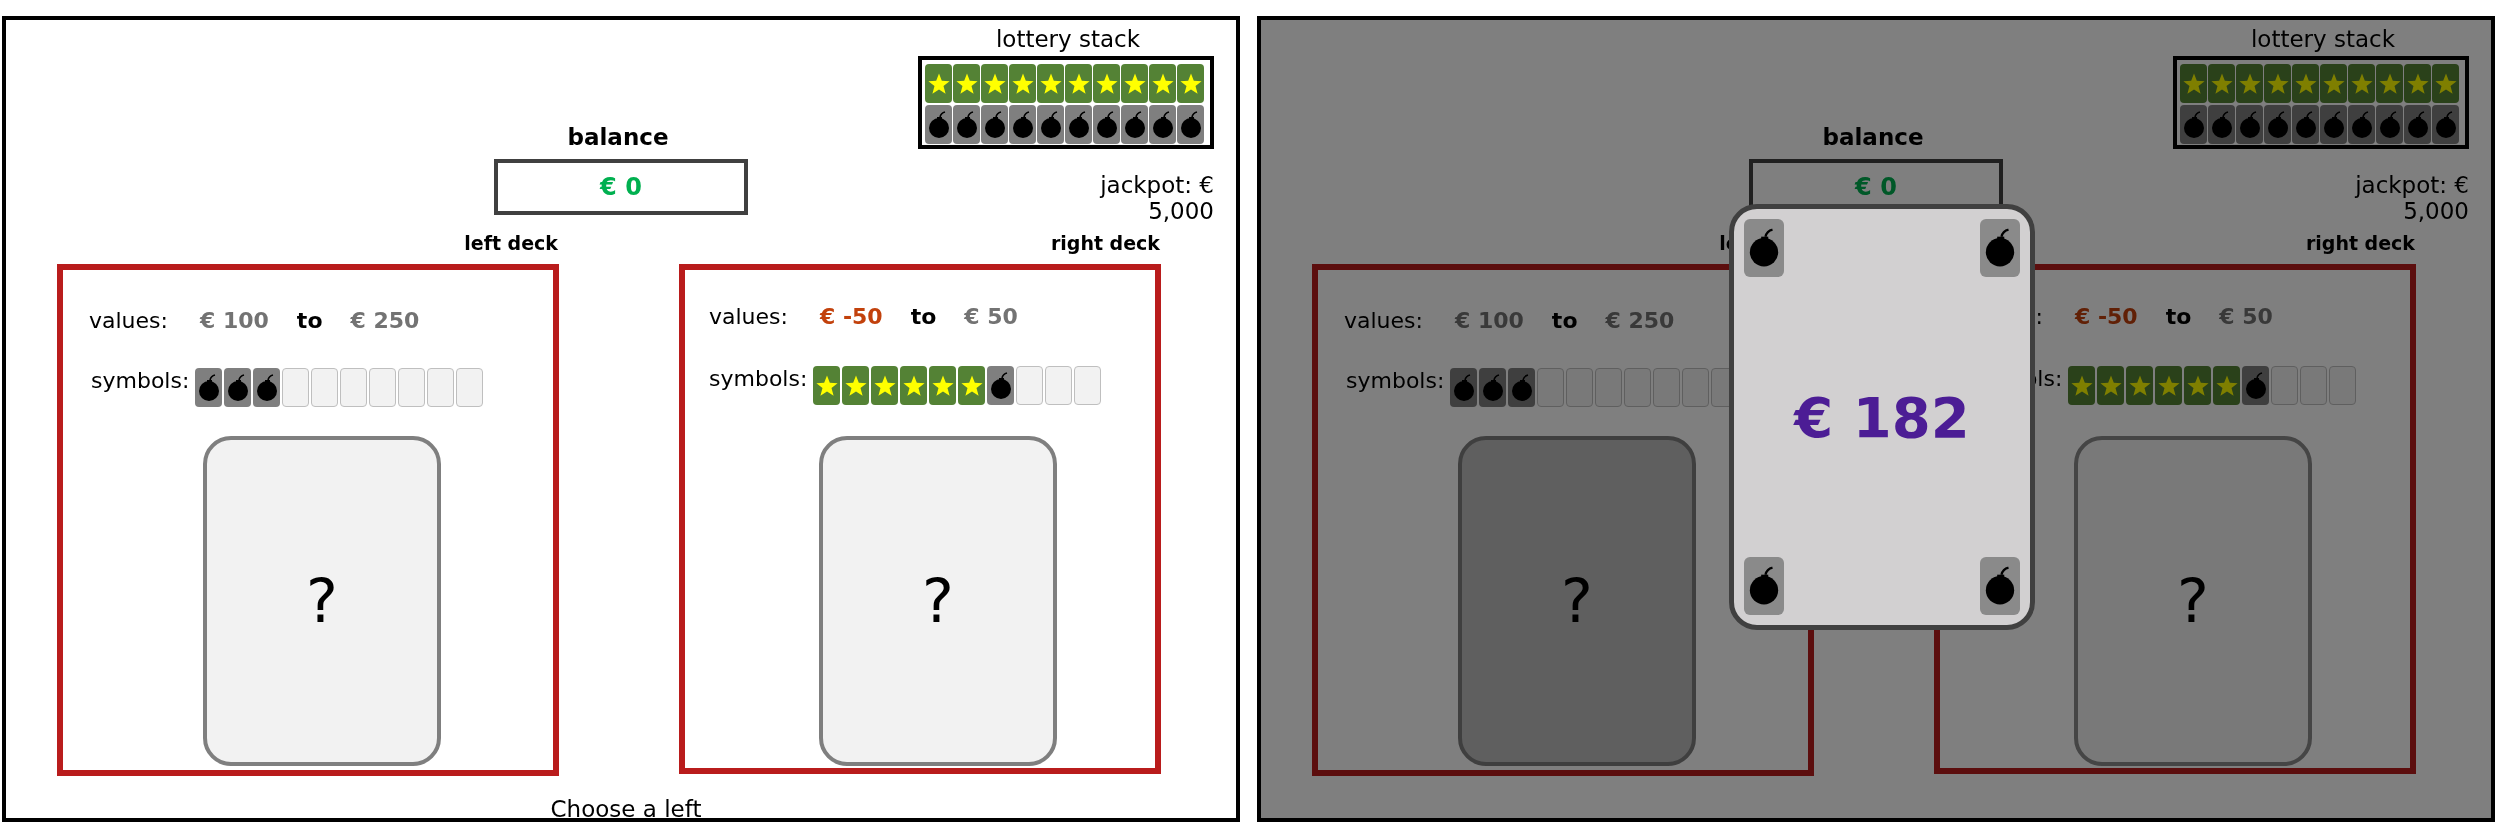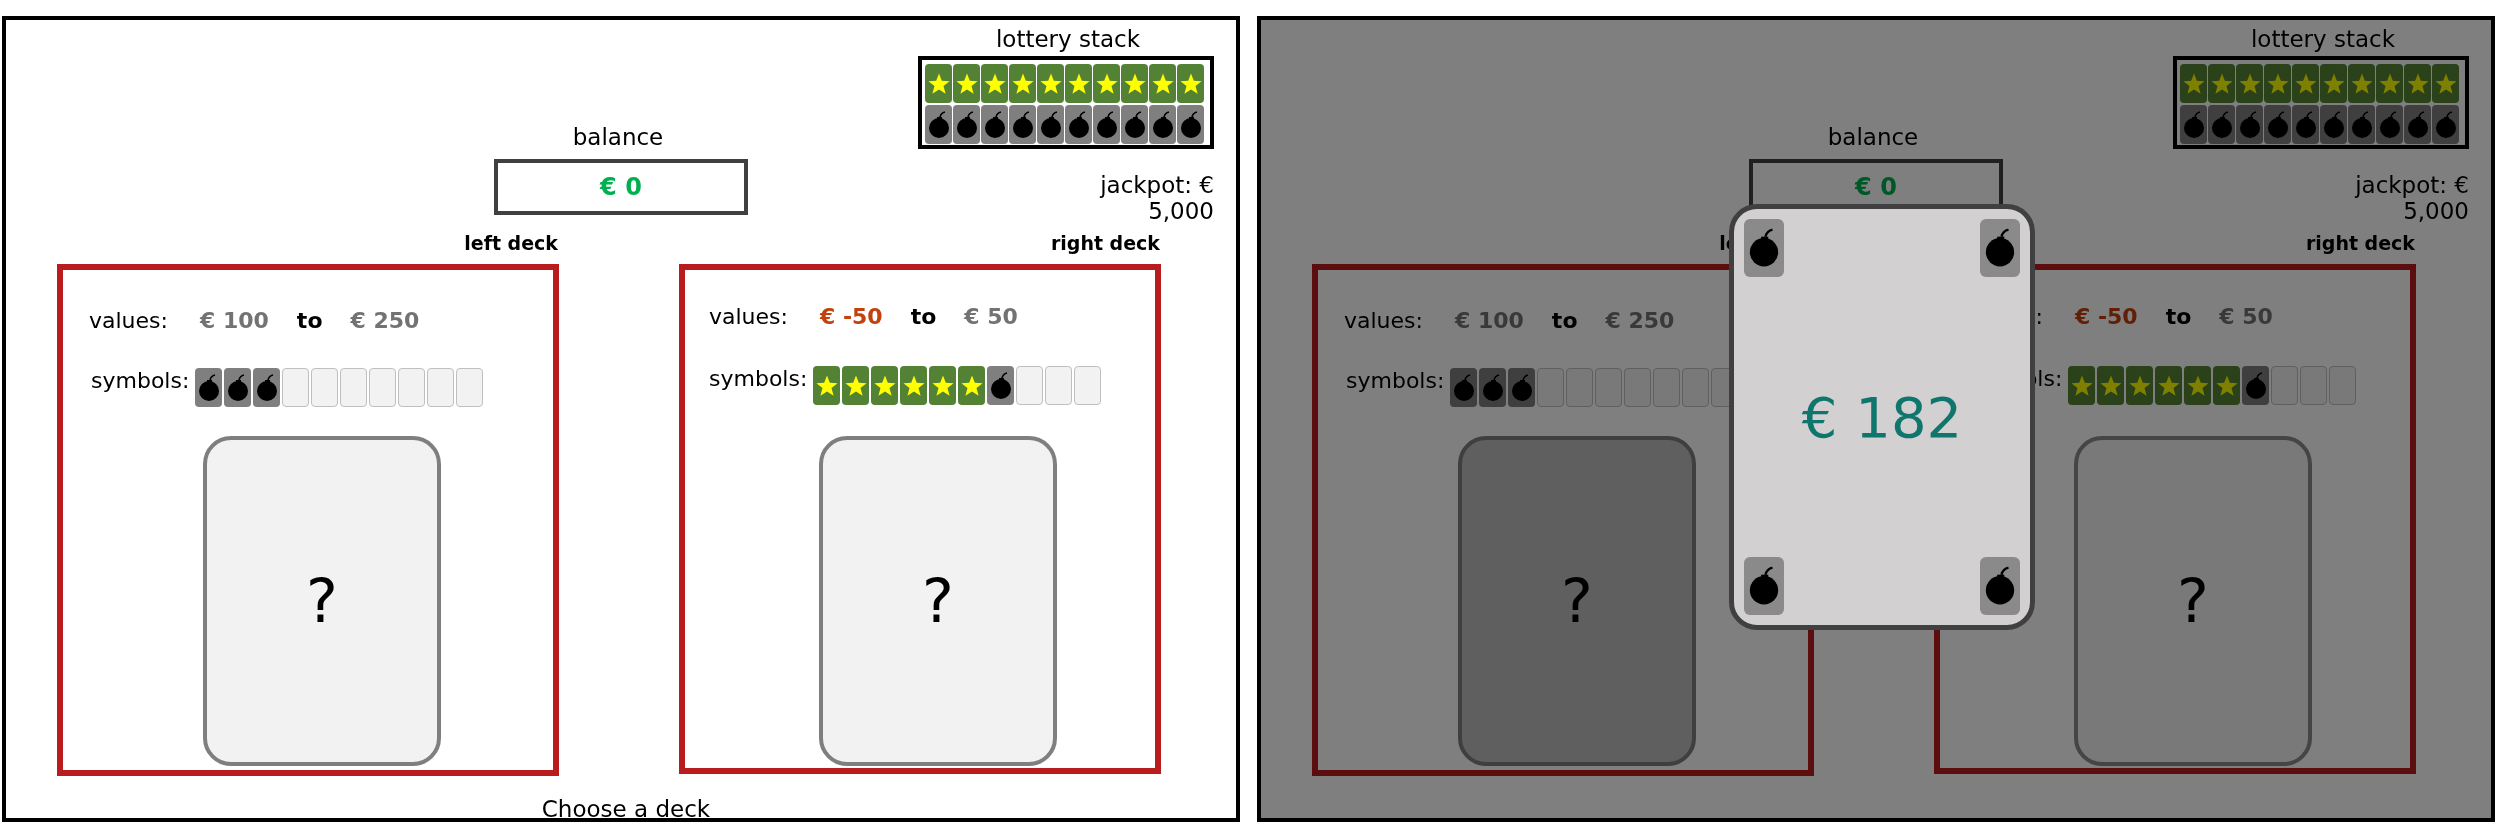--- a/index.html
+++ b/index.html
@@ -12,36 +12,36 @@
   .label { font-size:23px; text-align:center; white-space:nowrap; }
   .lottery-title { left:912px; top:6px; width:300px; }
   .lottery-box { left:912px; top:36px; width:296px; height:93px; box-sizing:border-box; border:4px solid #000; background:#fff; padding:4px 3px; }
   .tile-row { display:flex; gap:1px; height:39px; margin-bottom:2px; }
   .tile { width:27px; height:100%; border-radius:4px; box-sizing:border-box; display:flex; align-items:center; justify-content:center; overflow:hidden; }
   .tile.star { background:#548235; }
   .tile.bomb { background:#7f7f7f; }
   .tile.empty { background:#f2f2f2; border:1.5px solid #bfbfbf; }
   .tile svg { width:24px; height:28px; }
   .jackpot { left:1022px; top:134px; font-size:23px; text-align:right; width:186px;margin-top:18px; }
-  .balance-title { left:486px; top:104px; width:252px; }
+  .balance-title { left:486px; top:104px; width:252px;font-weight:bold; }
   .balance-box { left:488px; top:139px; width:254px; height:56px; box-sizing:border-box; border:4px solid #404040; background:#fff; display:flex; align-items:center; justify-content:center; }
   .balance-val { color:#00b050; font-weight:bold; font-size:24px; }
   .deck-title { font-size:19px; text-align:right;font-weight:bold; }
   .deck-box { box-sizing:border-box; border:6px solid #b91c1c; background:#fff; }
   .values-row { font-size:22px; display:flex; align-items:baseline; white-space:nowrap; }
   .v-pos { color:#737373; font-weight:bold; }
   .v-neg { color:#c2410c; font-weight:bold; }
   .v-to { font-weight:bold; margin:0 28px; }
   .sym-row { display:flex; align-items:flex-start; white-space:nowrap; font-size:22px; }
   .sym-tiles { display:flex; gap:2px; height:39px; margin-left:6px; }
   .card { position:absolute; box-sizing:border-box; border:4px solid #7f7f7f; border-radius:28px; background:#f2f2f2; display:flex; align-items:center; justify-content:center; font-size:60px; }
   .choose { left:380px; top:776px; width:480px; font-size:23px; text-align:center; }
   .overlay { position:absolute; left:0; top:0; right:0; bottom:0; background:rgba(0,0,0,0.5); }
   .popup { position:absolute; left:468px; top:184px; width:306px; height:426px; box-sizing:border-box; border:5px solid #404040; border-radius:28px; background:#d2d0d1; display:flex; align-items:center; justify-content:center; }
-  .popup-val { color:#0f766e; font-weight:normal; font-size:56px; }
+  .popup-val { color:#4c1d95; font-weight:bold; font-size:56px; }
   .corner { position:absolute; width:40px; height:58px; border-radius:6px; background:#8a8a8a; display:flex; align-items:center; justify-content:center; }
   .corner svg { width:34px; height:44px; }
 </style>
 </head>
 <body>
 
 <svg width="0" height="0" style="position:absolute">
   <defs>
     <symbol id="star-sym" viewBox="0 0 24 24">
         <polygon points="12,1.5 14.8,8.8 22.6,9.2 16.5,14.1 18.6,21.7 12,17.4 5.4,21.7 7.5,14.1 1.4,9.2 9.2,8.8" fill="#ffff00"></polygon>
@@ -258,21 +258,21 @@
         <div class="tile empty"></div>
         <div class="tile empty"></div>
         <div class="tile empty"></div>
       </div>
     </div>
     <div class="card" style="left:134px;top:166px;width:238px;height:330px;">
       <span>?</span>
     </div>
   </div>
 
-  <div class="abs choose">Choose a deck</div>
+  <div class="abs choose">Choose a left</div>
 </div>
 
 <div class="panel right">
   <div class="abs label lottery-title">lottery stack</div>
   <div class="abs lottery-box">
     <div class="tile-row">
       <div class="tile star">
           <svg>
             <use href="#star-sym"></use>
           </svg>

